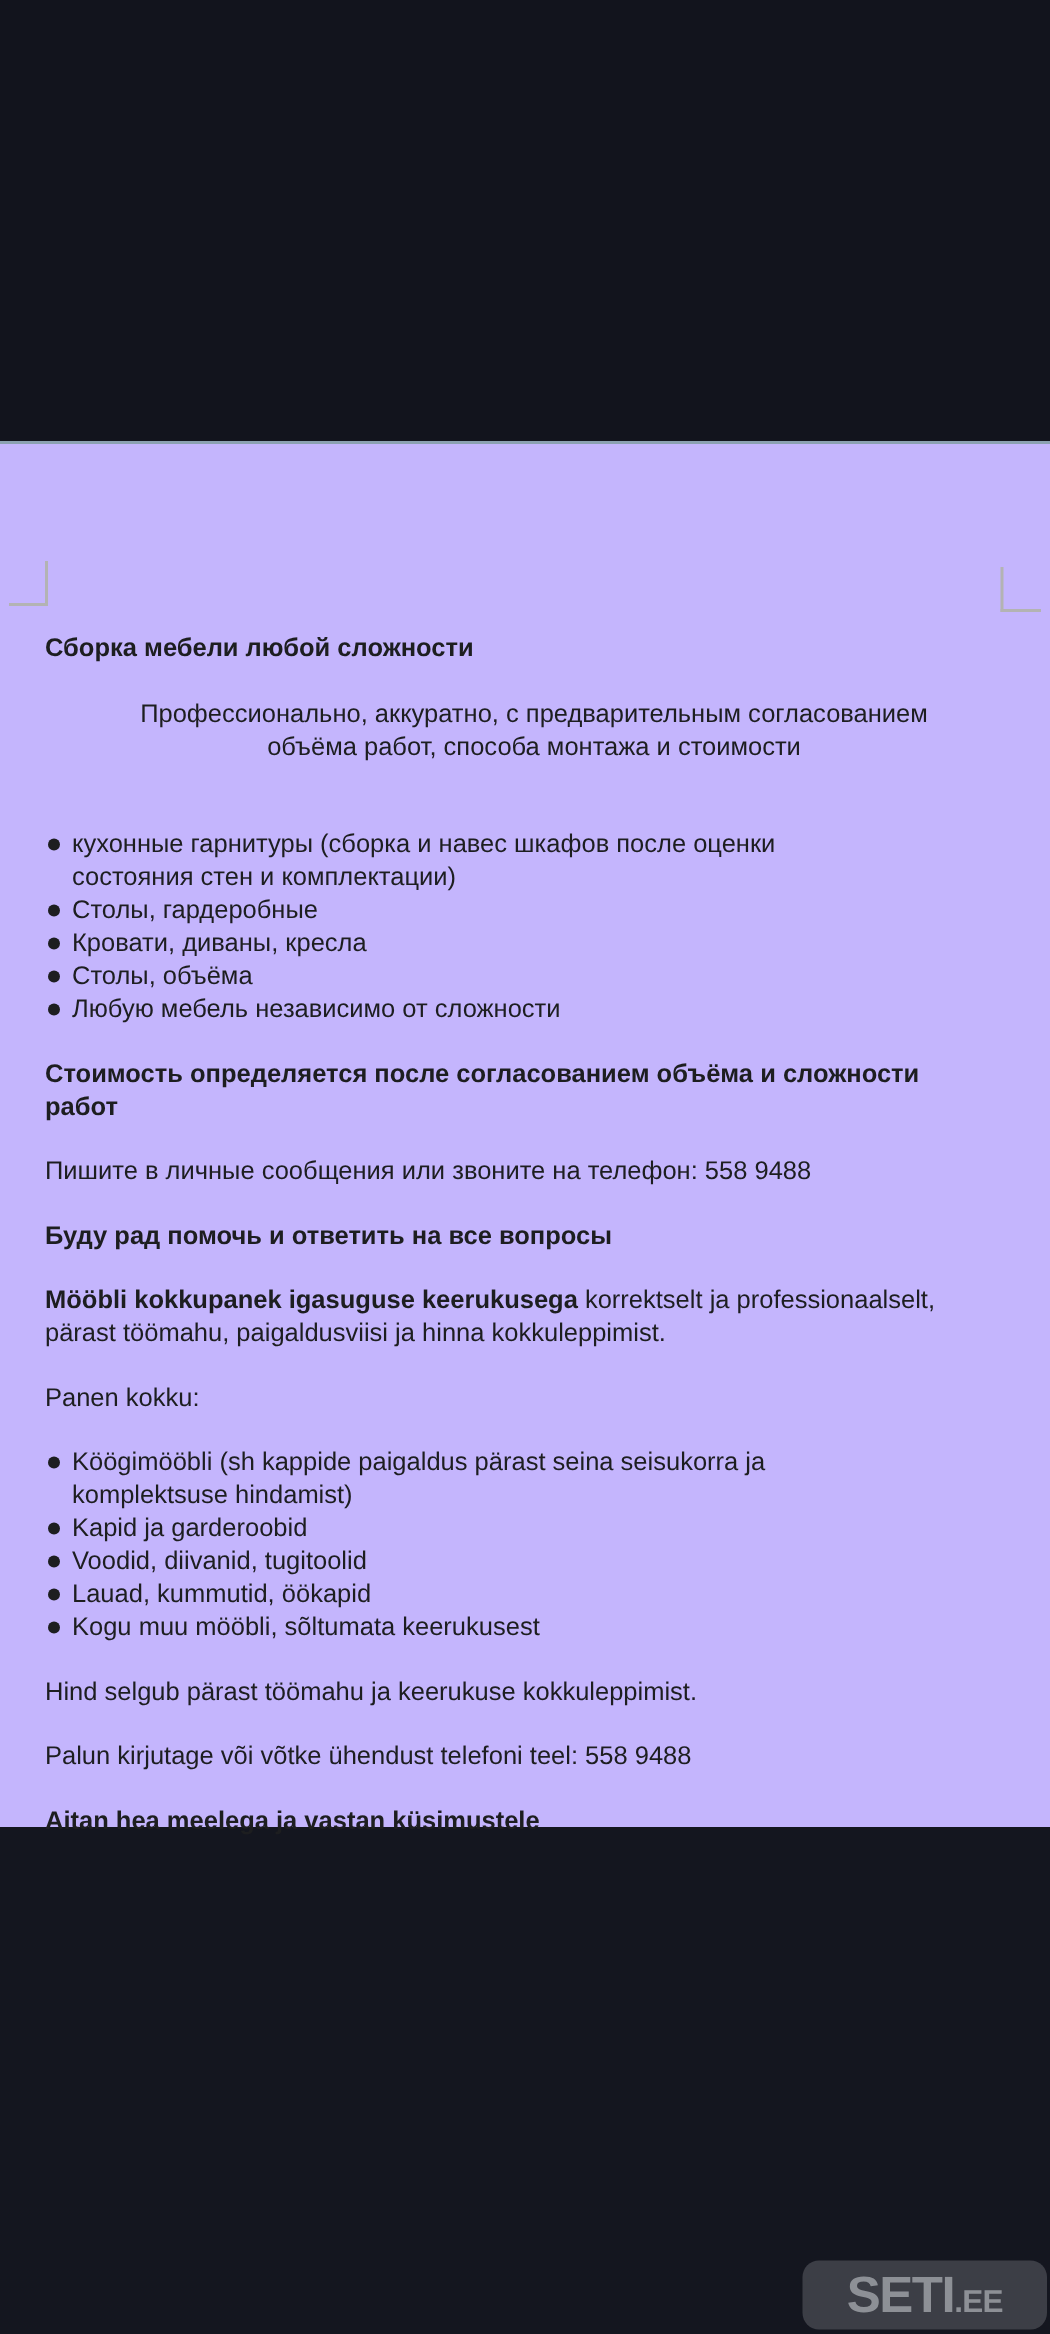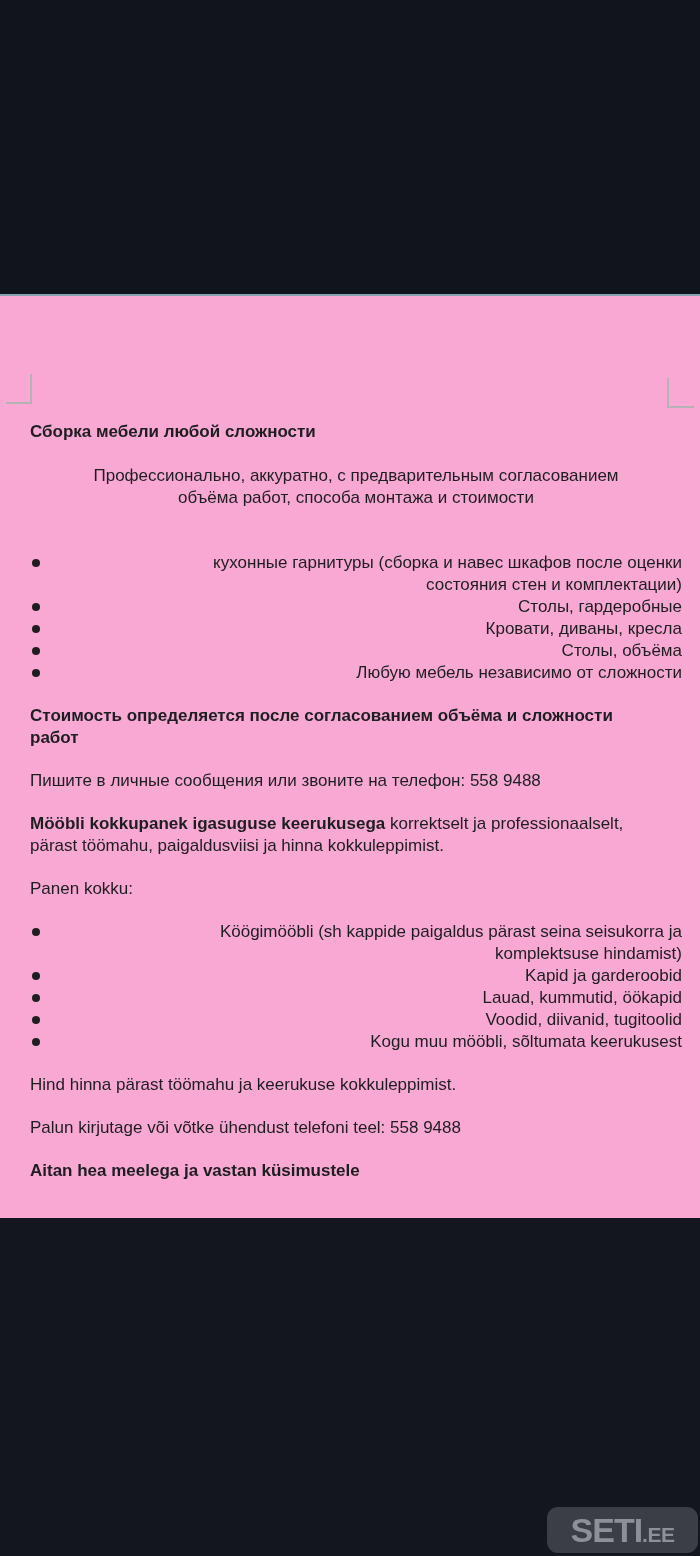--- a/index.html
+++ b/index.html
@@ -16,21 +16,21 @@
     background: #12141d;
   }
   .separator-line {
     position: absolute; top: 294px; left: 0;
     width: 700px; height: 2px;
     background: #8ba1b2;
   }
   .page {
     position: absolute; top: 296px; left: 0;
     width: 700px; height: 922px;
-    background: #f9a8d4;
+    background: #c4b5fd;
   }
   .crop-mark { position: absolute; background: transparent; }
   .crop-mark .v, .crop-mark .h { position: absolute; background: #b3b3b3; }
   .crop-left { left: 0; top: 78px; width: 32px; height: 30px; }
   .crop-left .v { right: 0; top: 0; width: 2px; height: 30px; }
   .crop-left .h { right: 0; bottom: 0; width: 26px; height: 2px; }
   .crop-right { right: 6px; top: 82px; width: 27px; height: 30px; }
   .crop-right .v { left: 0; top: 0; width: 2px; height: 30px; }
   .crop-right .h { left: 0; bottom: 0; width: 27px; height: 2px; }
 
@@ -49,35 +49,34 @@
 
   ul.bullets {
     list-style: none;
     margin: 21px 0 0 0;
     padding: 0;
   }
   ul.bullets li {
     position: relative;
     padding-left: 18px;
     white-space: pre-line;
-    text-align: right;
   }
   ul.bullets li::before {
     content: "";
     position: absolute;
     left: 2px; top: 7px;
     width: 8px; height: 8px;
     border-radius: 50%;
     background: #1d1e20;
   }
 
   .watermark-badge {
     position: absolute;
     right: 2px; bottom: 3px;
-    width: 151px; height: 46px;
+    width: 163px; height: 46px;
     background: #3c3e46;
     border-radius: 11px;
     text-align: center;
     line-height: 46px;
     color: #8d9096;
     overflow: hidden;
   }
   .watermark-main {
     font-size: 34px; font-weight: 700; letter-spacing: -1px;
   }
@@ -116,36 +115,37 @@
       <li>Кровати, диваны, кресла</li>
       <li>Столы, объёма</li>
       <li>Любую мебель независимо от сложности</li>
     </ul>
 
     <p class="block bold">Стоимость определяется после согласованием объёма и сложности
 работ</p>
 
     <p class="block">Пишите в личные сообщения или звоните на телефон: 558 9488</p>
 
+    <p class="block bold">Буду рад помочь и ответить на все вопросы</p>
 
     <p class="block"><span class="bold">Mööbli kokkupanek igasuguse keerukusega</span><span> korrektselt ja professionaalselt,
 pärast töömahu, paigaldusviisi ja hinna kokkuleppimist.</span></p>
 
     <p class="block">Panen kokku:</p>
 
     <ul class="bullets">
       <li>Köögimööbli (sh kappide paigaldus pärast seina seisukorra ja
 komplektsuse hindamist)</li>
       <li>Kapid ja garderoobid</li>
+      <li>Voodid, diivanid, tugitoolid</li>
       <li>Lauad, kummutid, öökapid</li>
-      <li>Voodid, diivanid, tugitoolid</li>
       <li>Kogu muu mööbli, sõltumata keerukusest</li>
     </ul>
 
-    <p class="block">Hind hinna pärast töömahu ja keerukuse kokkuleppimist.</p>
+    <p class="block">Hind selgub pärast töömahu ja keerukuse kokkuleppimist.</p>
 
     <p class="block">Palun kirjutage või võtke ühendust telefoni teel: 558 9488</p>
 
     <p class="block bold">Aitan hea meelega ja vastan küsimustele</p>
   </div>
 </div>
 
 <div class="watermark-badge"><span class="watermark-main">SETI</span><span class="watermark-suffix">.EE</span></div>
 
 </body></html>

